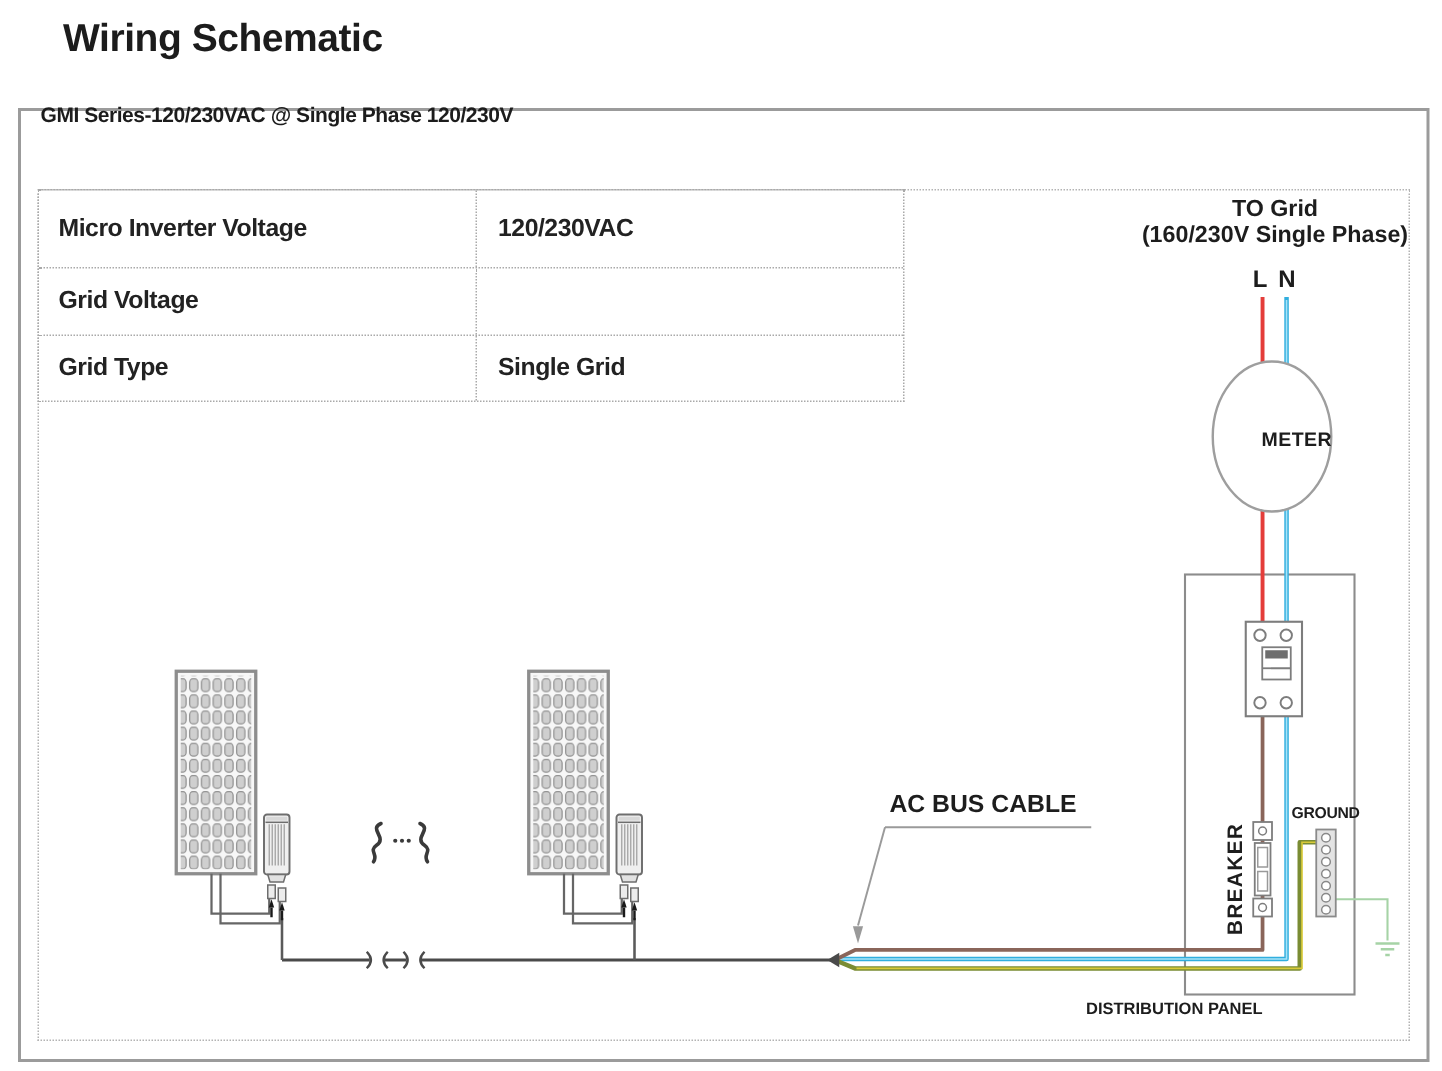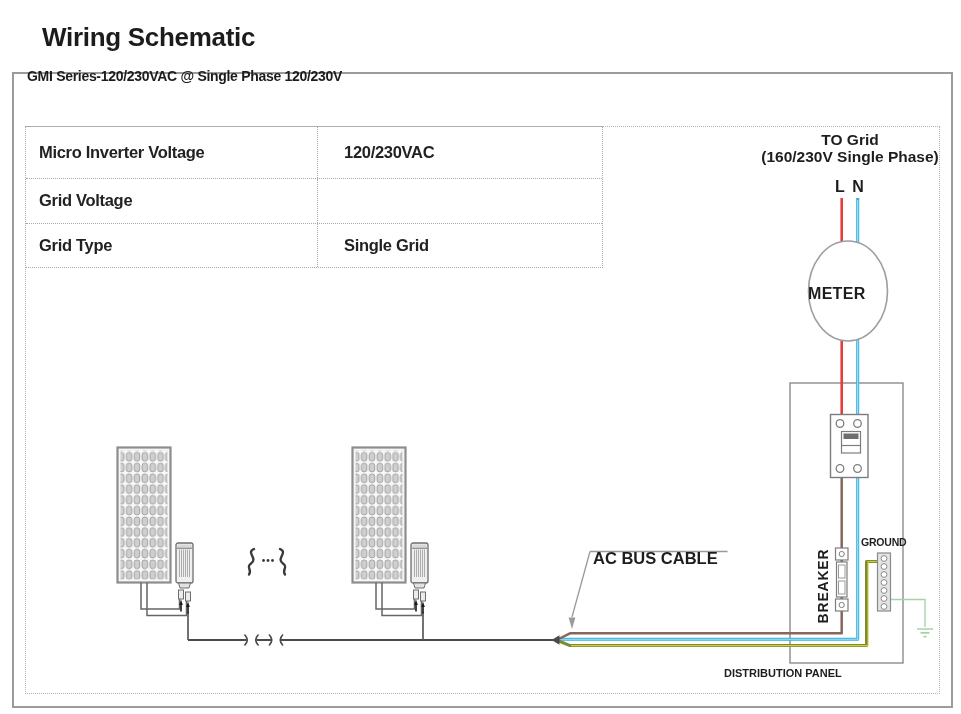--- a/index.html
+++ b/index.html
@@ -1,37 +1,37 @@
 <!DOCTYPE html>
 <html><head>
 <meta charset="utf-8">
 <style>
   html,body{margin:0;padding:0;background:#fff;}
   body{width:961px;height:714px;font-family:"Liberation Sans",sans-serif;color:#1c1c1c;}
   .stage{position:relative;width:961px;height:714px;overflow:hidden;background:#fff;}
   .abs{position:absolute;}
   .b{font-weight:700;letter-spacing:-0.3px;}
-  .page-title{left:42px;top:22px;font-size:26px;}
+  .page-title{left:42px;top:10px;font-size:26px;}
   .outer-box{left:12px;top:72px;width:937px;height:632px;border:2px solid #9b9b9b;}
   .box-title{left:27px;top:68px;font-size:14px;}
   .dotted-area{left:25px;top:126px;width:915px;height:568px;border:1px dotted #b3b3b3;box-sizing:border-box;}
   .spec-table{left:25px;top:126px;width:578px;height:142px;border:1px dotted #a9a9a9;box-sizing:border-box;display:flex;flex-direction:column;}
-  .spec-row{display:flex;flex:1 1 auto;border-bottom:1px dotted #a9a9a9;gap:12px;}
+  .spec-row{display:flex;flex:1 1 auto;border-bottom:1px dotted #a9a9a9;}
   .spec-row:last-child{border-bottom:none;}
   .spec-row.tall{flex:0 0 51px;}
   .cell{display:flex;align-items:center;padding-left:13px;font-size:16.5px;font-weight:700;letter-spacing:-0.3px;color:#222;}
   .cell.label{width:278px;border-right:1px dotted #a9a9a9;}
   .cell.value{flex:1;padding-left:14px;}
   .lbl{font-weight:700;color:#1d1d1d;white-space:nowrap;}
   .to-grid-1{left:752px;top:131px;width:196px;text-align:center;font-size:15.5px;}
   .to-grid-2{left:752px;top:148px;width:196px;text-align:center;font-size:15.5px;}
   .lab-L{left:830px;top:178px;width:20px;text-align:center;font-size:16px;}
   .lab-N{left:848px;top:178px;width:20px;text-align:center;font-size:16px;}
-  .lab-meter{left:808px;top:285px;width:80px;text-align:left;font-size:16px;letter-spacing:0.3px;}
-  .lab-acbus{left:593px;top:549px;font-size:16.5px;letter-spacing:0px;}
+  .lab-meter{left:808px;top:285px;width:80px;text-align:right;font-size:13px;letter-spacing:0.3px;}
+  .lab-acbus{left:593px;top:527px;font-size:16.5px;letter-spacing:0px;}
   .lab-breaker{left:778px;top:577px;width:92px;height:18px;text-align:center;font-size:14px;letter-spacing:0.8px;transform:rotate(-90deg);}
   .lab-ground{left:861px;top:536px;width:44px;text-align:right;font-size:10.5px;letter-spacing:-0.2px;}
   .lab-distpanel{left:724px;top:667px;width:170px;text-align:left;font-size:11px;}
   svg{position:absolute;left:0;top:0;}
 </style>
 </head>
 <body>
 
 <div class="stage">
 

